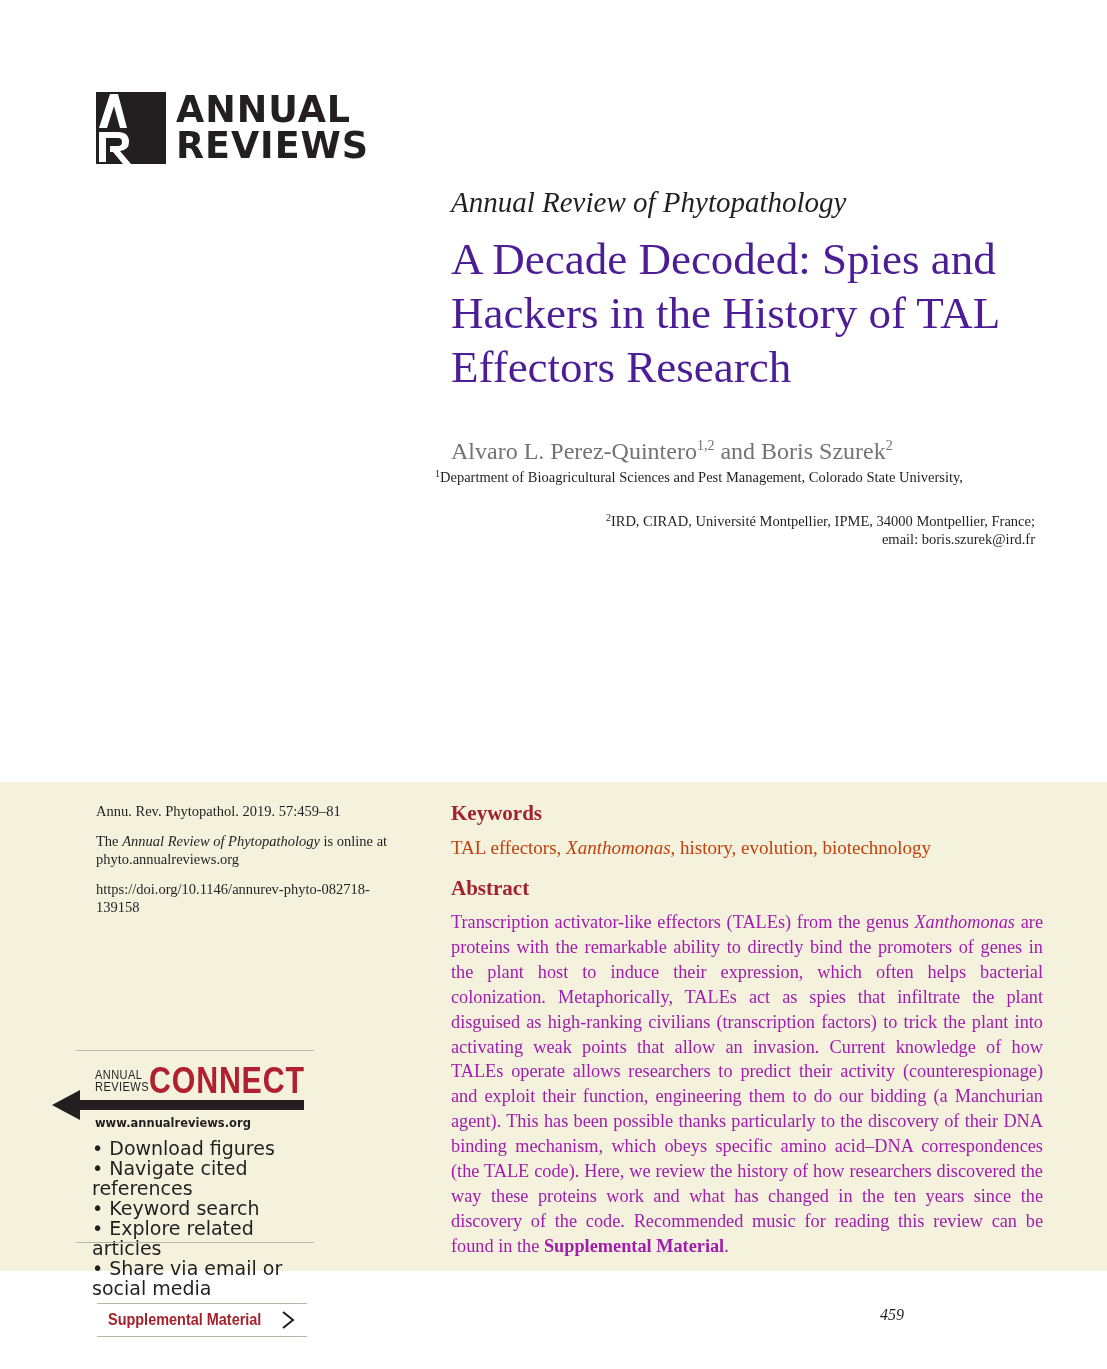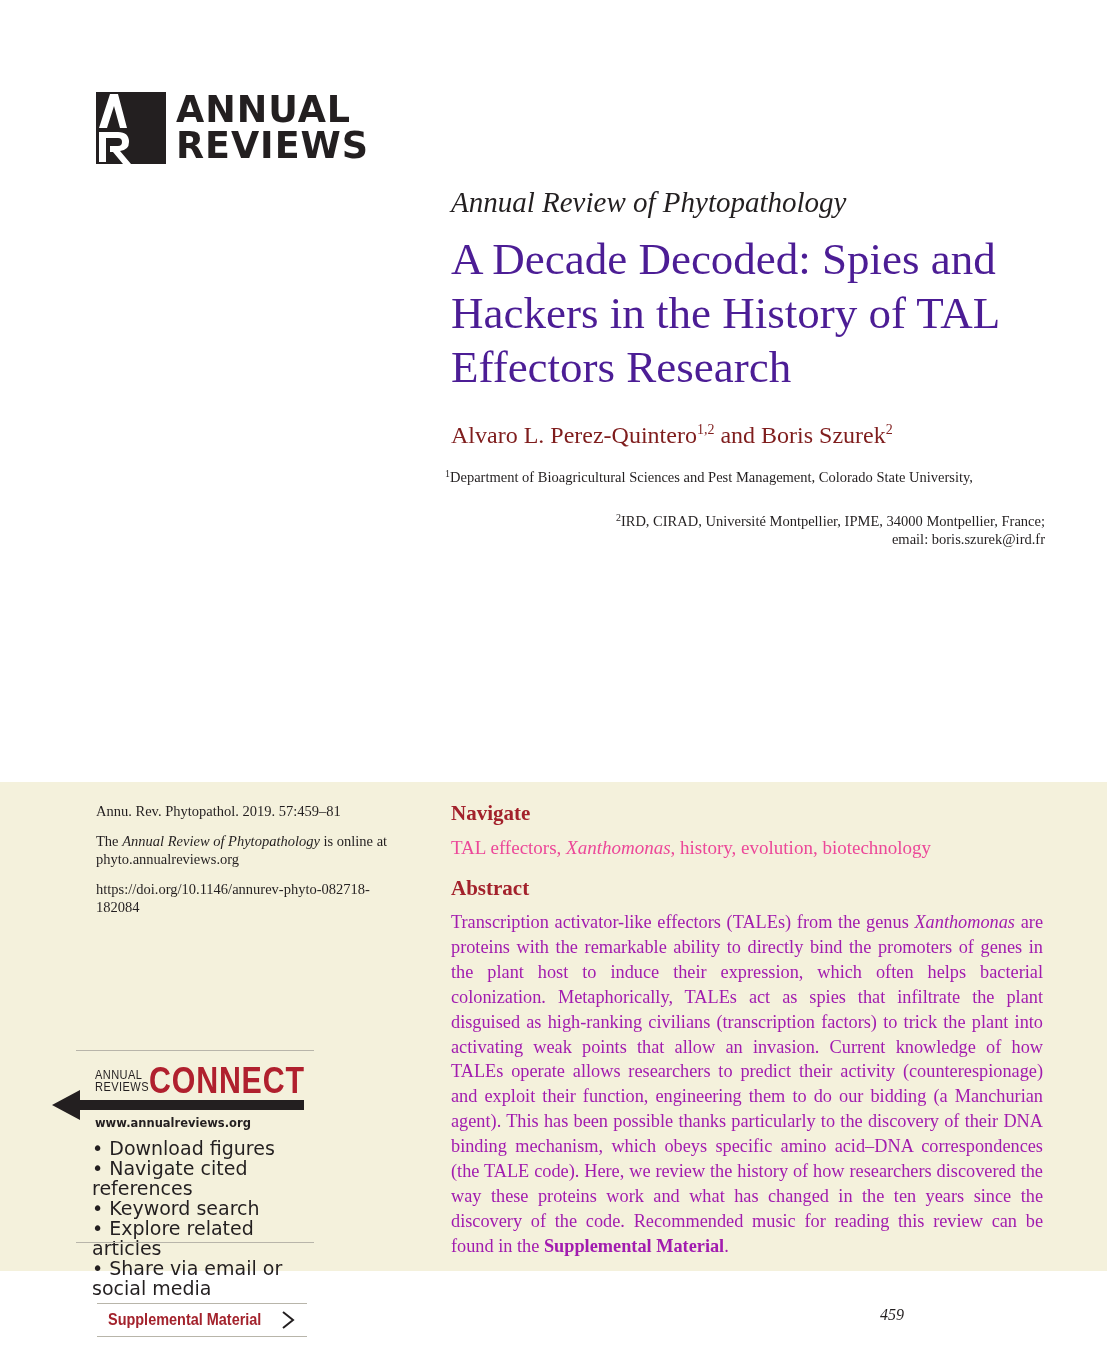--- a/index.html
+++ b/index.html
@@ -17,23 +17,23 @@
     transform: scaleX(0.96); transform-origin: left center;
   }
   .logo-text div { height: 36px; }
 
   
   .journal { position: absolute; left: 451px; top: 186px; font-style: italic; font-size: 29px; color: #231f20; }
   .title {
     position: absolute; left: 451px; top: 232px; width: 620px;
     font-size: 45px; line-height: 54px; color: #4c1d95; font-weight: normal; margin: 0;
   }
-  .authors { position: absolute; left: 451px; top: 422px; font-size: 24px; color: #7f1d1d; }
+  .authors { position: absolute; left: 451px; top: 438px; font-size: 24px; color: #737373; }
   .authors sup { font-size: 14px; vertical-align: 9px; }
-  .affil { position: absolute; left: 445px; width: 600px; font-size: 14.5px; line-height: 18px; color: #231f20; }
+  .affil { position: absolute; left: 435px; width: 600px; font-size: 14.5px; line-height: 18px; color: #231f20; }
   .affil sup { font-size: 10px; vertical-align: 5px; }
   .affil1 { top: 465px; }
   .affil2 { top: 509px; text-align: right; }
 
   
   .panel { position: absolute; left: 0; top: 782px; width: 1107px; height: 489px; background: #f4f1dc; }
 
   .meta { position: absolute; left: 96px; top: 802px; width: 310px; font-size: 14.5px; line-height: 18px; color: #231f20; }
   .meta p { margin: 0 0 12px 0; }
 
@@ -56,21 +56,21 @@
     position: absolute; left: 43px; top: 68px; font-family: "DejaVu Sans", "Liberation Sans", sans-serif;
     font-weight: 700; font-size: 11.5px; color: #231f20;
   }
   .connect-list { position: absolute; left: 40px; top: 90px; margin: 0; padding: 0; list-style: none;
     font-family: "DejaVu Sans", "Liberation Sans", sans-serif; font-size: 19px; line-height: 20px; color: #231f20; }
   .connect-list li::before { content: "• "; }
 
   
   .kw-head, .abs-head { position: absolute; left: 451px; font-size: 21px; font-weight: 700; color: #a3222c; }
   .kw-head { top: 801px; }
-  .kw-body { position: absolute; left: 451px; top: 837px; font-size: 19px; color: #ec4899; }
+  .kw-body { position: absolute; left: 451px; top: 837px; font-size: 19px; color: #c2410c; }
   .abs-head { top: 876px; }
   .abstract {
     position: absolute; left: 451px; top: 910px; width: 592px; font-size: 18.3px; line-height: 24.9px;
     text-align: justify; color: #a21caf; margin: 0; hyphens: manual;
   }
   .abstract i, .kw-body i { font-style: italic; }
   .abstract b { font-weight: 700; }
 
   
   .supp { position: absolute; left: 97px; top: 1303px; width: 210px; height: 32px;
@@ -114,21 +114,21 @@
 <div class="panel"></div>
 
 <div class="meta">
   <p>Annu. Rev. Phytopathol. 2019. 57:459–81</p>
   <p>
     <span>The </span><i>Annual Review of Phytopathology</i><span> is online at</span><br>
     <span>phyto.annualreviews.org</span>
   </p>
   <p>
     <span>https://doi.org/10.1146/annurev-phyto-082718-</span><br>
-    <span>182084</span>
+    <span>139158</span>
   </p>
 </div>
 
 <div class="connect">
   <div class="rule top"></div>
   <div class="connect-head">
     <div class="connect-small">
       <div>ANNUAL</div>
       <div>REVIEWS</div>
     </div>
@@ -141,21 +141,21 @@
   <ul class="connect-list">
     <li>Download figures</li>
     <li>Navigate cited references</li>
     <li>Keyword search</li>
     <li>Explore related articles</li>
     <li>Share via email or social media</li>
   </ul>
   <div class="rule bottom"></div>
 </div>
 
-<div class="kw-head">Navigate</div>
+<div class="kw-head">Keywords</div>
 <div class="kw-body">
   <span>TAL effectors, </span><i>Xanthomonas</i><span>, history, evolution, biotechnology</span>
 </div>
 
 <div class="abs-head">Abstract</div>
 <p class="abstract"><span>Transcription activator-like effectors (TALEs) from the genus </span><i>Xanthomonas</i><span> are proteins with the remarkable ability to directly bind the promoters of genes in the plant host to induce their expression, which often helps bacte­rial colonization. Metaphorically, TALEs act as spies that infiltrate the plant disguised as high-ranking civilians (transcription factors) to trick the plant into activating weak points that allow an invasion. Current knowledge of how TALEs operate allows researchers to predict their activity (counteres­pionage) and exploit their function, engineering them to do our bidding (a Manchurian agent). This has been possible thanks particularly to the dis­covery of their DNA binding mechanism, which obeys specific amino acid–DNA correspondences (the TALE code). Here, we review the history of how researchers discovered the way these proteins work and what has changed in the ten years since the discovery of the code. Recommended music for reading this review can be found in the </span><b>Supplemental Material</b><span>.</span></p>
 
 <div class="supp">
   <span class="supp-label">Supplemental Material</span>
   <svg class="supp-chev" viewBox="0 0 14 20">

